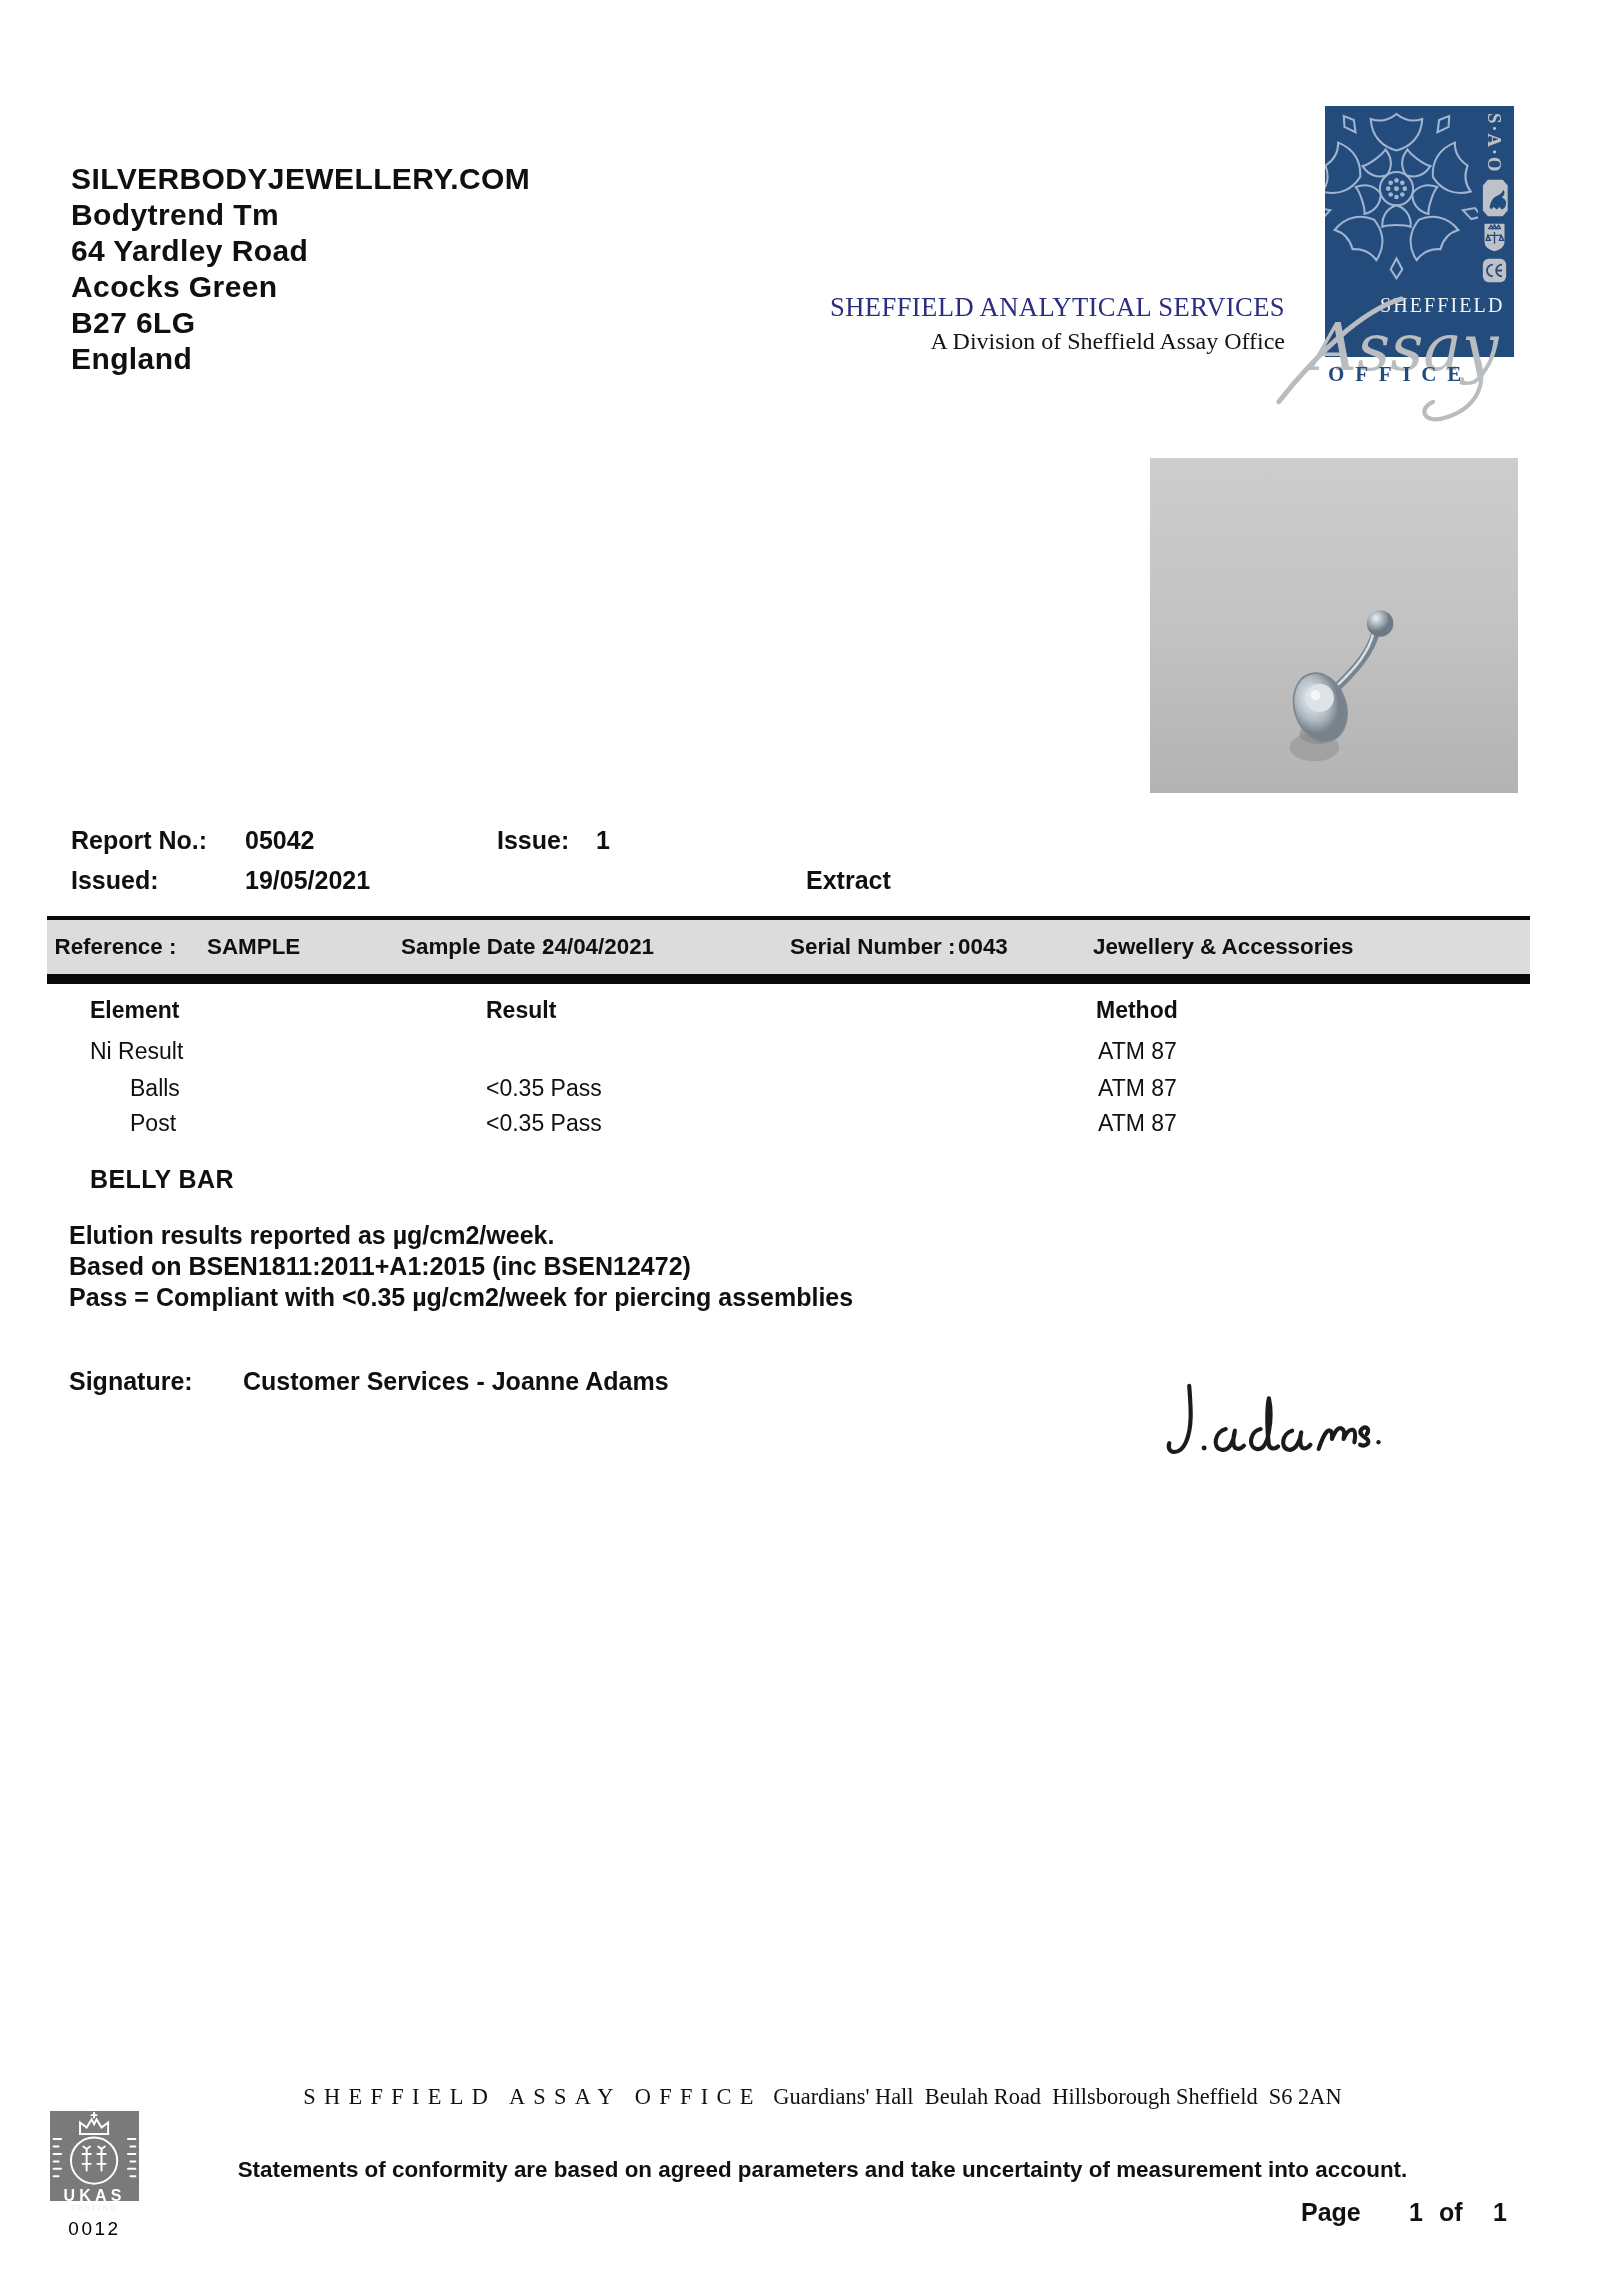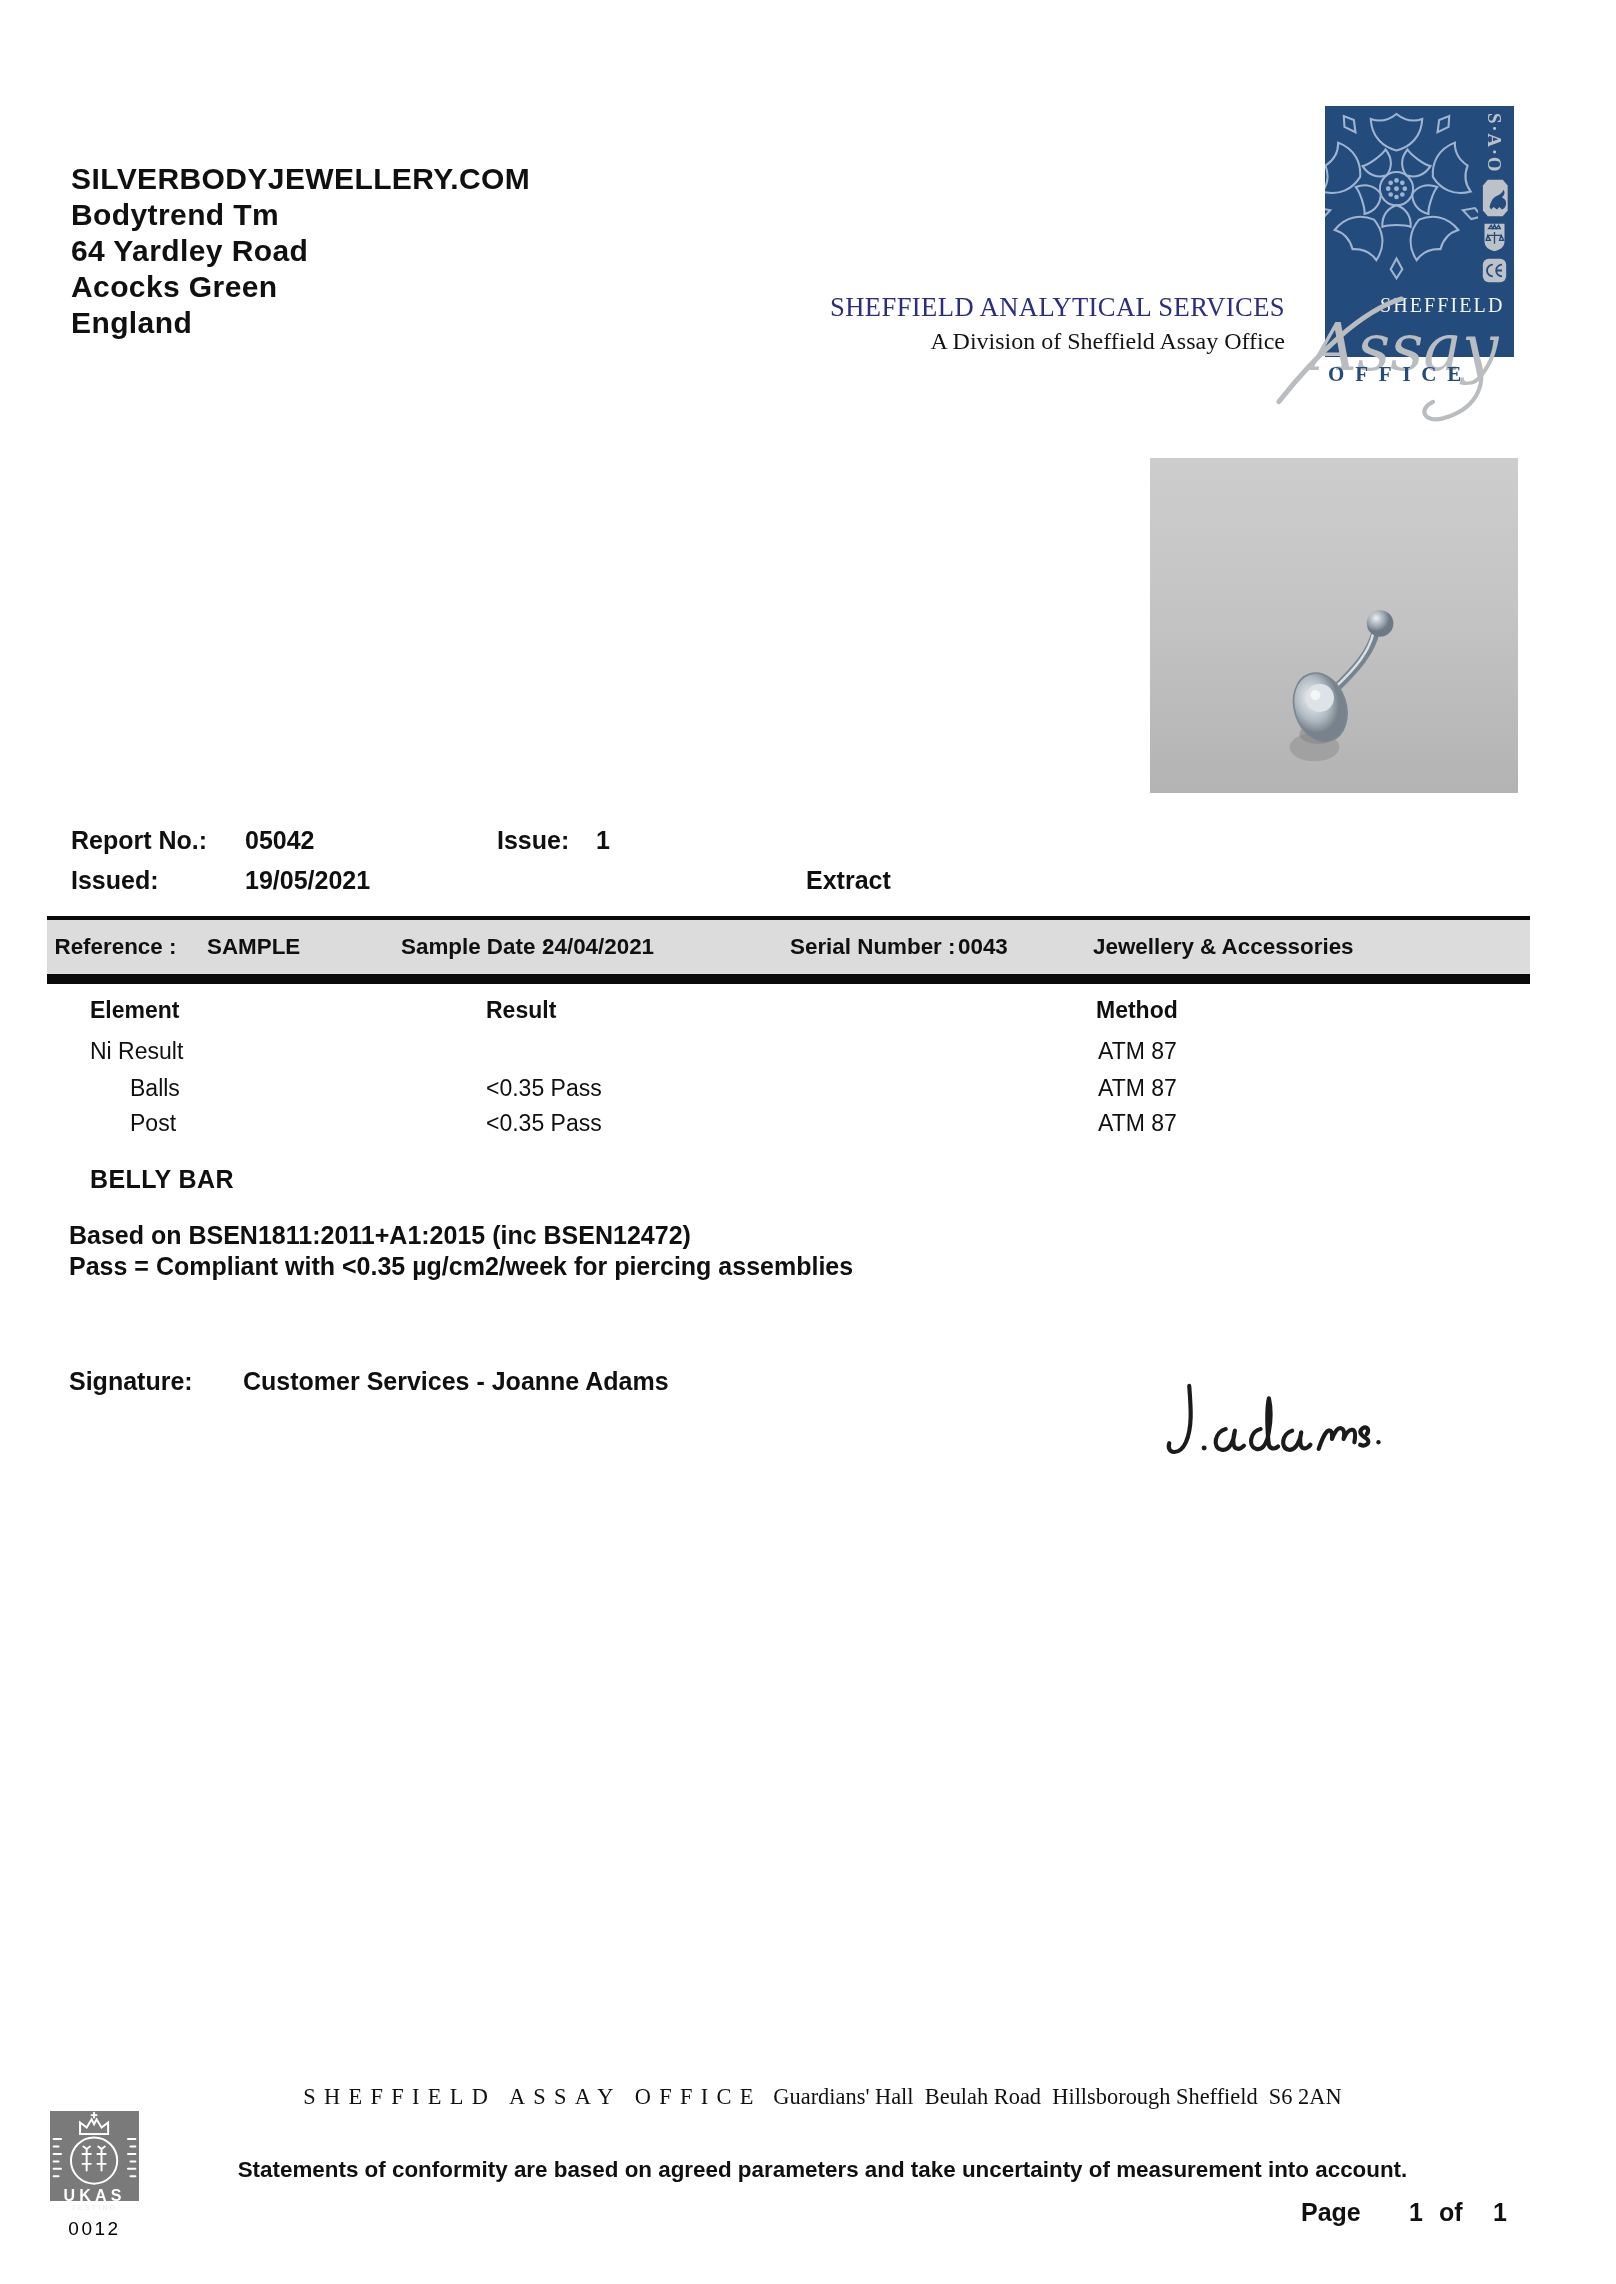--- a/index.html
+++ b/index.html
@@ -78,20 +78,21 @@
 </head>
 <body>
 
 <div class="page">
 
   <div class="abs recipient">
     <div>SILVERBODYJEWELLERY.COM</div>
     <div>Bodytrend Tm</div>
     <div>64 Yardley Road</div>
     <div>Acocks Green</div>
+    <div>B27 6LG</div>
     <div>England</div>
   </div>
 
   <div class="abs division-header">
     <div class="division-title">SHEFFIELD ANALYTICAL SERVICES</div>
     <div class="division-subtitle">A Division of Sheffield Assay Office</div>
   </div>
 
   <div class="abs sao-box">
     <svg class="rose-svg" width="158" height="191" viewBox="0 0 190 230">
@@ -217,20 +218,21 @@
   </div>
   <div>
     <span class="abs td" style="left:130px;  top:1110px;">Post</span>
     <span class="abs td result-cell" style="left:486px; top:1110px;">&lt;0.35 Pass</span>
     <span class="abs td" style="left:1098px; top:1110px;">ATM 87</span>
   </div>
 
   <div class="abs item-name">BELLY BAR</div>
 
   <div class="abs notes">
+    <div>Elution results reported as µg/cm2/week.</div>
     <div>Based on BSEN1811:2011+A1:2015 (inc BSEN12472)</div>
     <div>Pass = Compliant with &lt;0.35 µg/cm2/week for piercing assemblies</div>
   </div>
 
   <span class="abs sig-label">Signature:</span>
   <span class="abs sig-name">Customer Services - Joanne Adams</span>
   <svg class="abs sig-svg" width="249" height="100" viewBox="0 0 300 120" role="img" aria-label="J. adams.">
     <g stroke="#1b1b1b" stroke-width="5" fill="none" stroke-linecap="round" stroke-linejoin="round">
       <path d="M34,8 C36,34 38,58 30,76 C22,93 6,90 10,77"></path>
       <path d="M78,60 C65,63 61,83 73,85 C83,87 88,73 89,62 C87,70 86,80 90,83 C93,85 97,83 100,80"></path>

